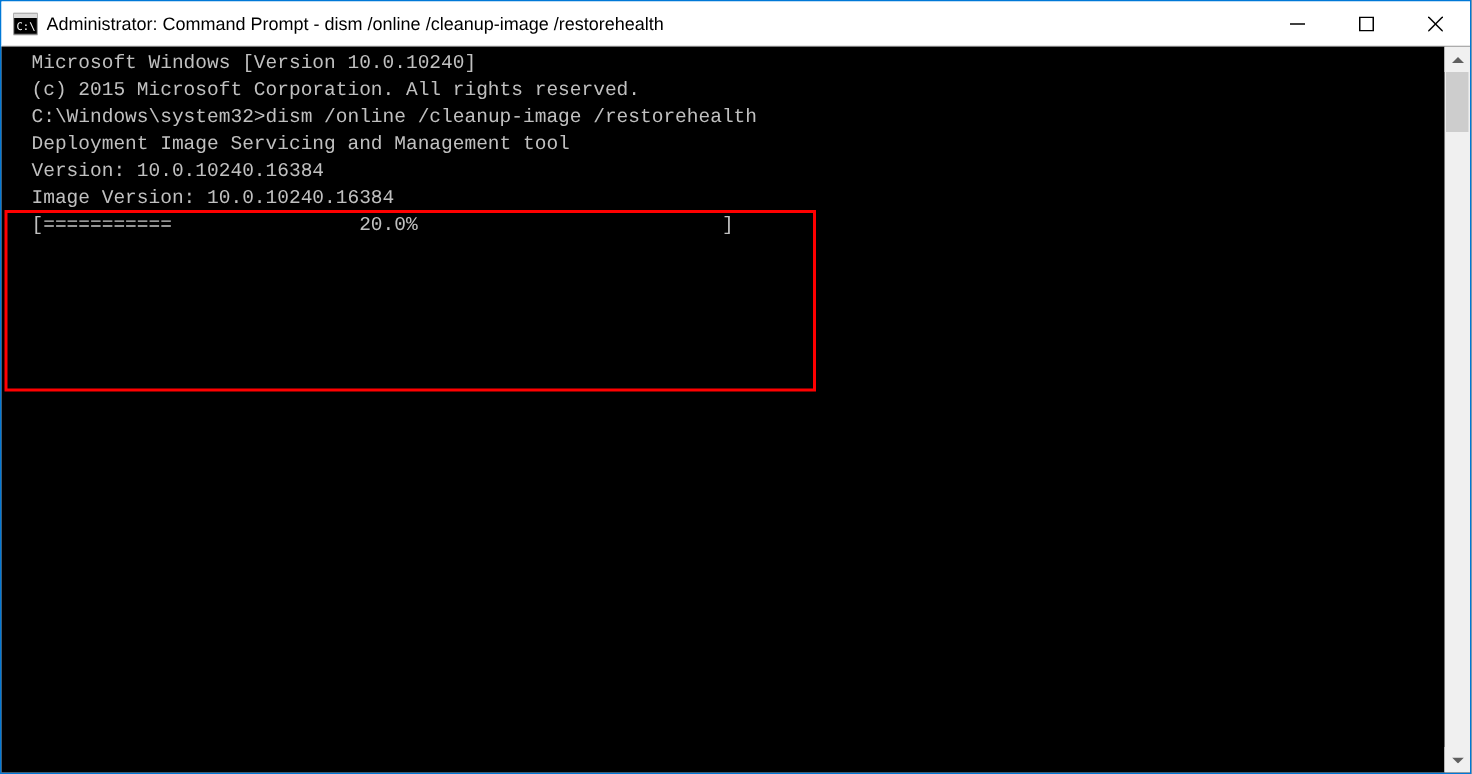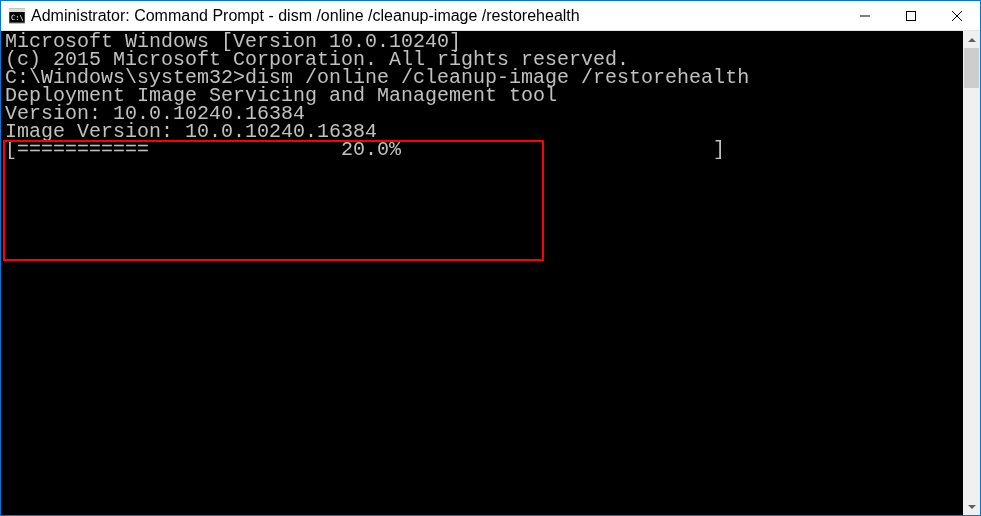--- a/index.html
+++ b/index.html
@@ -27,21 +27,21 @@
       flex-shrink: 0;
     }
     .titlebar-icon {
       width: 16px;
       height: 16px;
       margin-left: 8px;
       margin-right: 6px;
       flex-shrink: 0;
     }
     .titlebar-title {
-      font-size: 16px;
+      font-size: 12px;
       color: #000;
       flex: 1;
       white-space: nowrap;
       overflow: hidden;
     }
     .win-controls {
       display: flex;
       height: 100%;
     }
     .win-btn {
@@ -91,23 +91,23 @@
       width: 15px;
       height: 40px;
       background: #cdcdcd;
     }
     .terminal {
       position: absolute;
       left: 0;
       top: 0;
       right: 17px;
       bottom: 0;
-      padding: 2px 4px;
+      padding: 2px 20px;
       font-family: Consolas, "Courier New", monospace;
-      font-size: 20px;
+      font-size: 13px;
       line-height: 18px;
       color: #c0c0c0;
       white-space: pre;
     }
     .highlight-box {
       position: absolute;
       border: 2px solid #ff0000;
       pointer-events: none;
       left: 2px;
       top: 109px;

